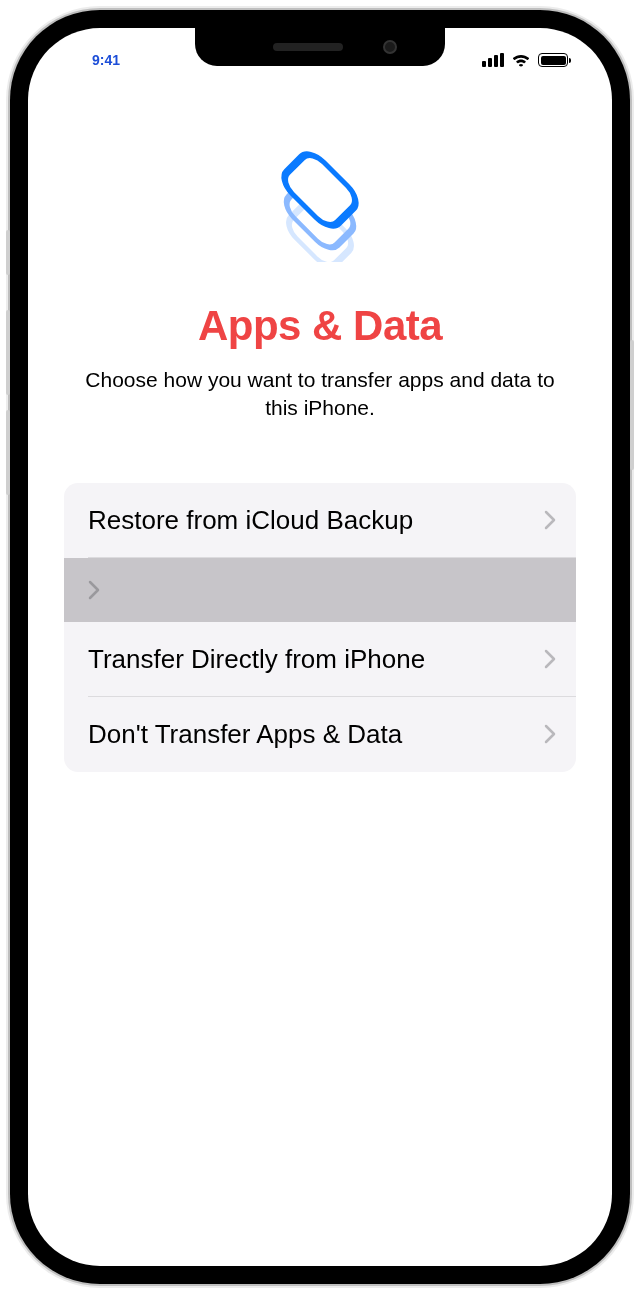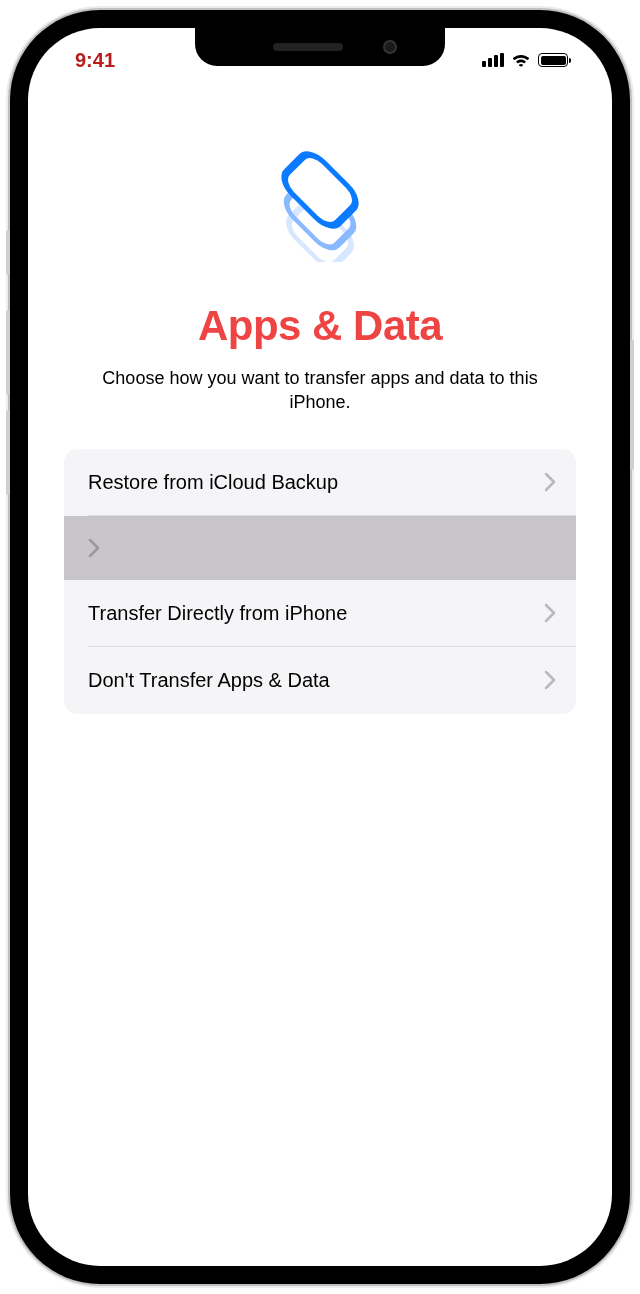--- a/index.html
+++ b/index.html
@@ -63,24 +63,24 @@
     .status-bar {
       display: flex;
       justify-content: space-between;
       align-items: center;
       padding: 20px 40px 10px 40px;
       height: 54px;
       position: relative;
       z-index: 5;
     }
     .status-time {
-      font-size: 20px;
+      font-size: 14px;
       font-weight: 600;
-      color: #b91c1c;
-      margin-left: 7px;
+      color: #1d4ed8;
+      margin-left: 24px;
     }
     .status-icons {
       display: flex;
       align-items: center;
       gap: 7px;
       margin-right: 4px;
     }
     .signal-bars {
       display: flex;
       align-items: flex-end;
@@ -134,38 +134,38 @@
       justify-content: center;
     }
     .page-title {
       font-size: 42px;
       font-weight: 700;
       color: #ef4444;
       letter-spacing: -0.5px;
       margin-bottom: 16px;
     }
     .page-subtitle {
-      font-size: 18px;
+      font-size: 21px;
       color: #000;
       line-height: 1.35;
       padding: 0 20px;
-      margin-bottom: 34px;
+      margin-bottom: 60px;
     }
     .options-list {
       background: #f5f4f7;
       border-radius: 14px;
       overflow: hidden;
       text-align: left;
     }
     .option-row {
       display: flex;
       align-items: center;
       justify-content: space-between;
       padding: 22px 20px 22px 24px;
-      font-size: 20px;
+      font-size: 26px;
       color: #000;
       position: relative;
       cursor: pointer;
     }
     .option-row.highlighted {
       background: #c7c5c9;
     }
     .option-row:not(:last-child):not(.highlighted)::after {
       content: '';
       position: absolute;

